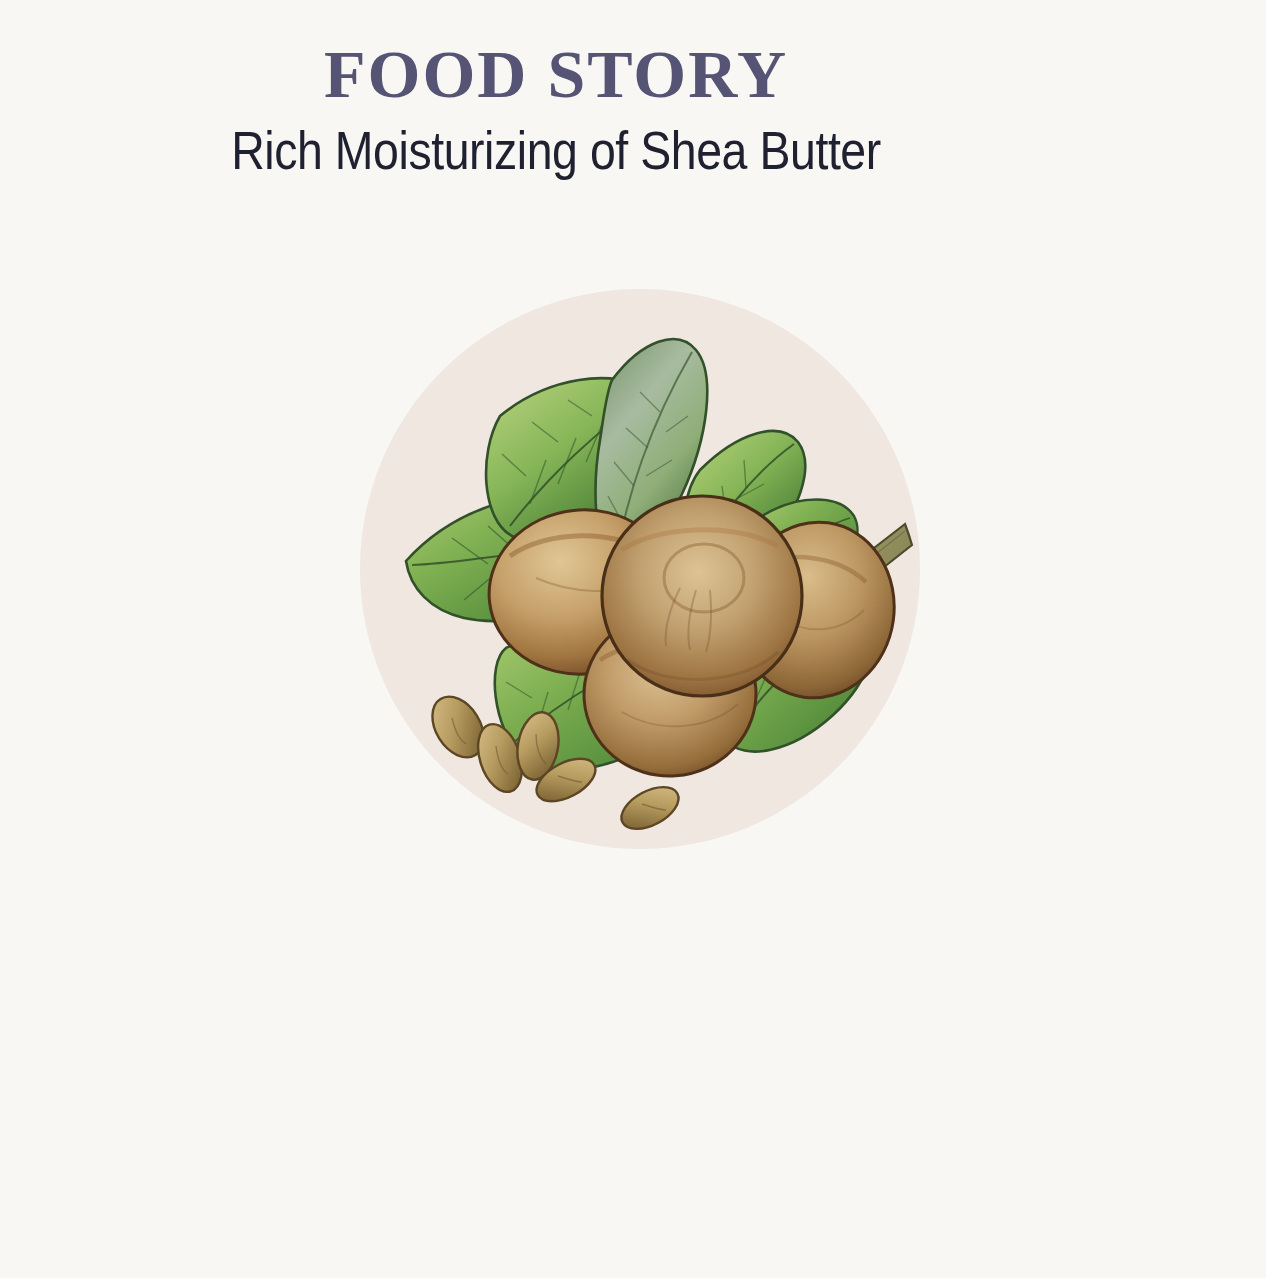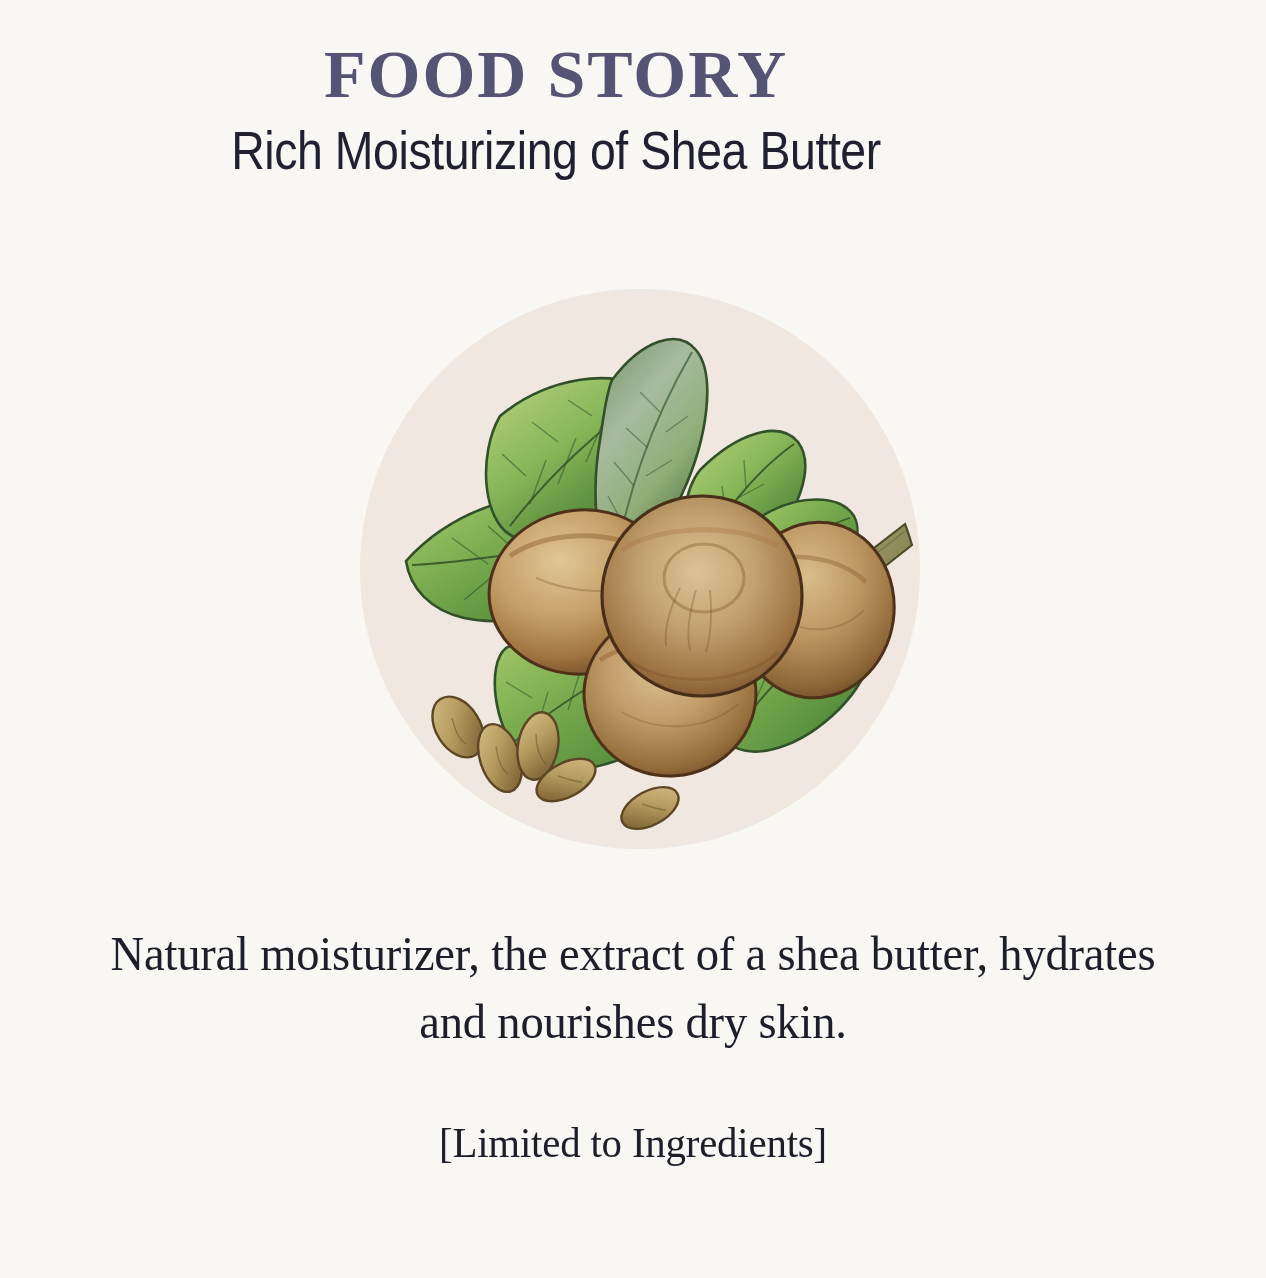--- a/index.html
+++ b/index.html
@@ -273,18 +273,14 @@
         <ellipse cx="178" cy="458" rx="20" ry="34" transform="rotate(10 178 458)" fill="url(#gSeed)" stroke="#5c4624" stroke-width="2.4"></ellipse>
         <ellipse cx="206" cy="492" rx="17" ry="32" transform="rotate(62 206 492)" fill="url(#gSeed)" stroke="#5c4624" stroke-width="2.4"></ellipse>
         <ellipse cx="290" cy="520" rx="17" ry="31" transform="rotate(62 290 520)" fill="url(#gSeed)" stroke="#5c4624" stroke-width="2.4"></ellipse>
         <path d="M92 430 C 96 446, 100 452, 106 456 M 136 458 C 138 474, 142 482, 148 486
                  M 176 446 C 176 462, 180 470, 186 476 M 198 488 C 210 492, 216 494, 222 494
                  M 282 516 C 294 520, 300 522, 306 522" fill="none" stroke="#6d5630" stroke-width="1.4" opacity="0.55"></path>
       </g>
     </svg>
   </div>
 
-  <div class="body-copy">
-    <p class="description">Natural moisturizer, the extract of a shea butter, hydrates and nourishes dry skin.</p>
-    <p class="note">[Limited to Ingredients]</p>
-  </div>
 
 </div>
 
 </body></html>

